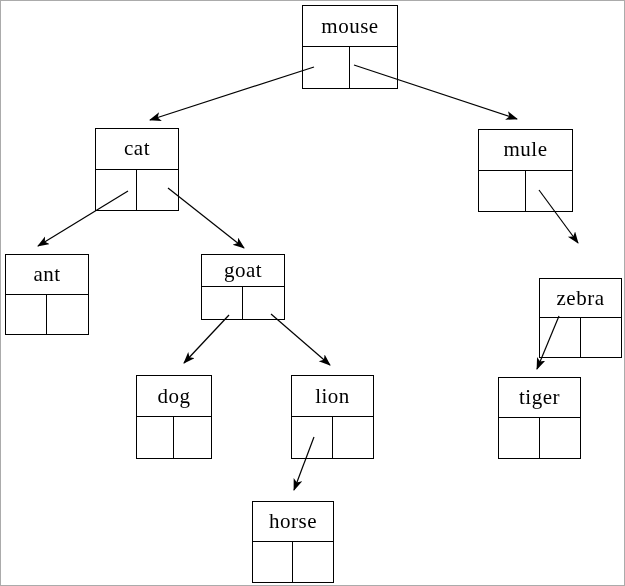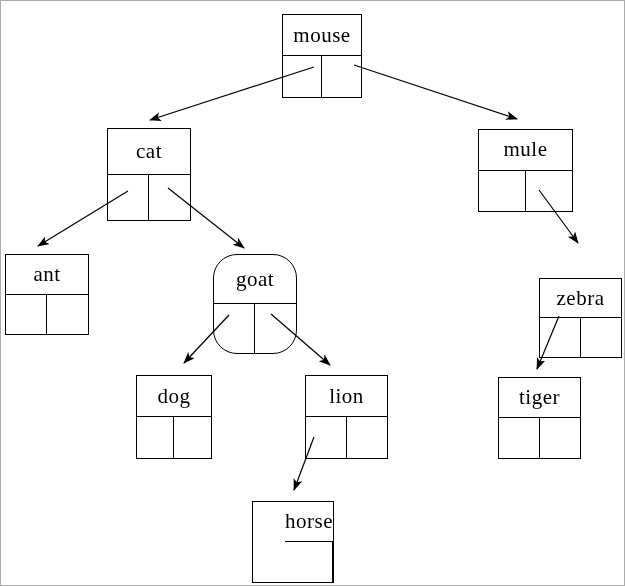--- a/index.html
+++ b/index.html
@@ -72,84 +72,84 @@
         <line x1="127" y1="190" x2="37" y2="245" stroke="#000000" stroke-width="1.2" marker-end="url(#arrowhead)"></line>
         <line x1="167" y1="187" x2="243" y2="247" stroke="#000000" stroke-width="1.2" marker-end="url(#arrowhead)"></line>
         <line x1="538" y1="189" x2="577" y2="242" stroke="#000000" stroke-width="1.2" marker-end="url(#arrowhead)"></line>
         <line x1="228" y1="314" x2="183" y2="362" stroke="#000000" stroke-width="1.2" marker-end="url(#arrowhead)"></line>
         <line x1="270" y1="313" x2="329" y2="364" stroke="#000000" stroke-width="1.2" marker-end="url(#arrowhead)"></line>
         <line x1="558" y1="315" x2="536" y2="368" stroke="#000000" stroke-width="1.2" marker-end="url(#arrowhead)"></line>
         <line x1="313" y1="436" x2="293" y2="489" stroke="#000000" stroke-width="1.2" marker-end="url(#arrowhead)"></line>
       </g>
   </svg>
   <div id="nodes-group">
-      <div class="tree-node" style="left: 281px; top: 4px; width: 80px; height: 84px; margin-top: 9px;">
+      <div class="tree-node" style="left: 301px; top: 4px; width: 96px; height: 84px;">
         <div class="node-label">mouse</div>
         <div class="node-cells">
           <div class="node-cell left"></div>
           <div class="node-cell right"></div>
         </div>
       </div>
-      <div class="tree-node" style="left: 106px; top: 127px; width: 84px; height: 93px;">
+      <div class="tree-node" style="left: 94px; top: 127px; width: 84px; height: 83px;">
         <div class="node-label">cat</div>
         <div class="node-cells">
           <div class="node-cell left"></div>
           <div class="node-cell right"></div>
         </div>
       </div>
       <div class="tree-node" style="left: 477px; top: 128px; width: 95px; height: 83px;">
         <div class="node-label">mule</div>
         <div class="node-cells">
           <div class="node-cell left"></div>
           <div class="node-cell right"></div>
         </div>
       </div>
       <div class="tree-node" style="left: 4px; top: 253px; width: 84px; height: 81px;">
         <div class="node-label">ant</div>
         <div class="node-cells">
           <div class="node-cell left"></div>
           <div class="node-cell right"></div>
         </div>
       </div>
-      <div class="tree-node" style="left: 212px; top: 253px; width: 84px; height: 100px; border-radius: 24px;">
+      <div class="tree-node" style="left: 200px; top: 253px; width: 84px; height: 66px;">
         <div class="node-label">goat</div>
         <div class="node-cells">
           <div class="node-cell left"></div>
           <div class="node-cell right"></div>
         </div>
       </div>
       <div class="tree-node" style="left: 538px; top: 253px; width: 83px; height: 80px; margin-top: 24px;">
         <div class="node-label">zebra</div>
         <div class="node-cells">
           <div class="node-cell left"></div>
           <div class="node-cell right"></div>
         </div>
       </div>
       <div class="tree-node" style="left: 135px; top: 374px; width: 76px; height: 84px;">
         <div class="node-label">dog</div>
         <div class="node-cells">
           <div class="node-cell left"></div>
           <div class="node-cell right"></div>
         </div>
       </div>
-      <div class="tree-node" style="left: 304px; top: 374px; width: 83px; height: 84px;">
+      <div class="tree-node" style="left: 290px; top: 374px; width: 83px; height: 84px;">
         <div class="node-label">lion</div>
         <div class="node-cells">
           <div class="node-cell left"></div>
           <div class="node-cell right"></div>
         </div>
       </div>
       <div class="tree-node" style="left: 497px; top: 376px; width: 83px; height: 82px;">
         <div class="node-label">tiger</div>
         <div class="node-cells">
           <div class="node-cell left"></div>
           <div class="node-cell right"></div>
         </div>
       </div>
-      <div class="tree-node" style="left: 251px; top: 500px; width: 82px; height: 82px; align-items: flex-end;">
+      <div class="tree-node" style="left: 251px; top: 500px; width: 82px; height: 82px;">
         <div class="node-label">horse</div>
         <div class="node-cells">
           <div class="node-cell left"></div>
           <div class="node-cell right"></div>
         </div>
       </div>
     </div>
 </div>
 
 </body></html>

